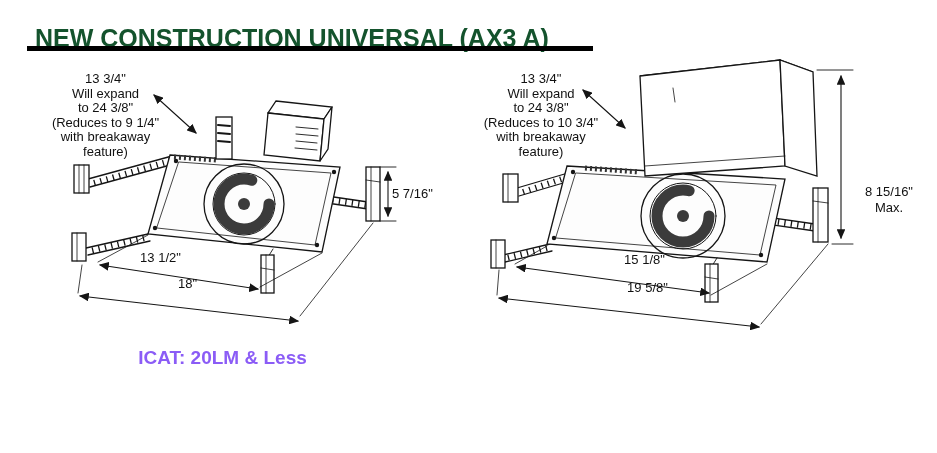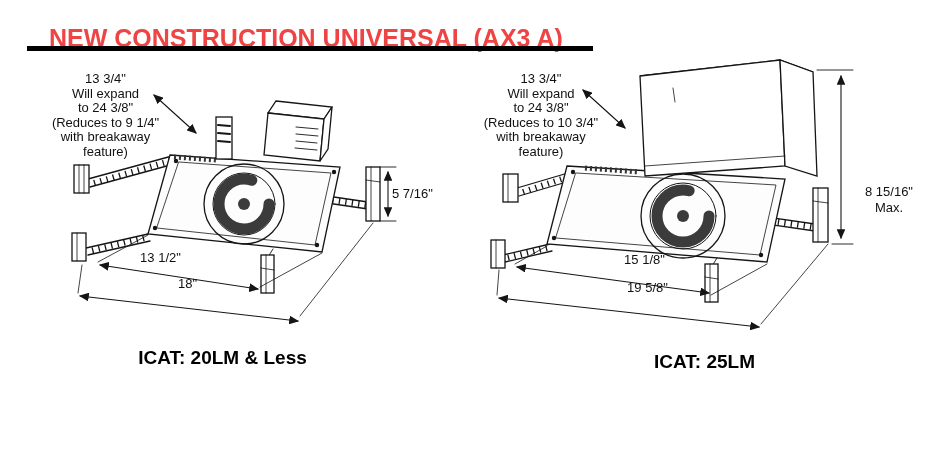--- a/index.html
+++ b/index.html
@@ -1,40 +1,40 @@
 <!DOCTYPE html>
 <html><head>
 <meta charset="utf-8">
 <style>
   html,body{margin:0;padding:0;background:#fff;}
   .page{
     position:relative;width:937px;height:453px;background:#ffffff;overflow:hidden;
     font-family:"Liberation Sans",sans-serif;color:#111;
   }
   .title{
-    position:absolute;left:41px;top:16px;margin:8px;
-    font-size:25px;font-weight:700;letter-spacing:0px;color:#ef4444;white-space:nowrap;
+    position:absolute;left:27px;top:16px;margin:8px;
+    font-size:25px;font-weight:700;letter-spacing:0px;color:#14532d;white-space:nowrap;
   }
   .title-rule{position:absolute;left:27px;top:46px;width:566px;height:5px;background:#000;}
   .note{
     position:absolute;font-size:13px;line-height:14.5px;text-align:center;color:#111;
   }
   .note-left{left:33px;top:72px;width:145px;}
   .note-right{left:466px;top:72px;width:150px;}
   .dim{position:absolute;font-size:13px;color:#111;white-space:nowrap;}
   .dim-center{text-align:center;}
   .dim-l-height{left:392px;top:186px;}
   .dim-l-inner{left:113px;top:250px;width:95px;}
   .dim-l-outer{left:150px;top:276px;width:75px;}
   .dim-r-height{left:849px;top:184px;width:80px;line-height:16px;text-align:center;}
   .dim-r-inner{left:597px;top:252px;width:95px;}
   .dim-r-outer{left:600px;top:280px;width:95px;}
   .caption{
     position:absolute;font-weight:700;font-size:19px;line-height:24px;
-    text-align:center;color:#000000;
+    text-align:center;color:#8b5cf6;
   }
   .caption-left{left:70px;top:346px;width:305px;}
   .caption-right{left:607px;top:350px;width:195px;}
   .fig-svg{position:absolute;}
   .svg-left{left:30px;top:55px;}
   .svg-right{left:455px;top:48px;}
 </style>
 </head>
 <body>
 
@@ -250,17 +250,14 @@
     <div>8 15/16"</div>
     <div>Max.</div>
   </div>
   <div class="dim dim-center dim-r-inner">15 1/8"</div>
   <div class="dim dim-center dim-r-outer">19 5/8"</div>
 
   <div class="caption caption-left">
     <div>ICAT: 20LM &amp; Less</div>
   </div>
 
-  <div class="caption caption-right">
-    <div>ICAT: 25LM</div>
-  </div>
 
 </div>
 
 </body></html>

